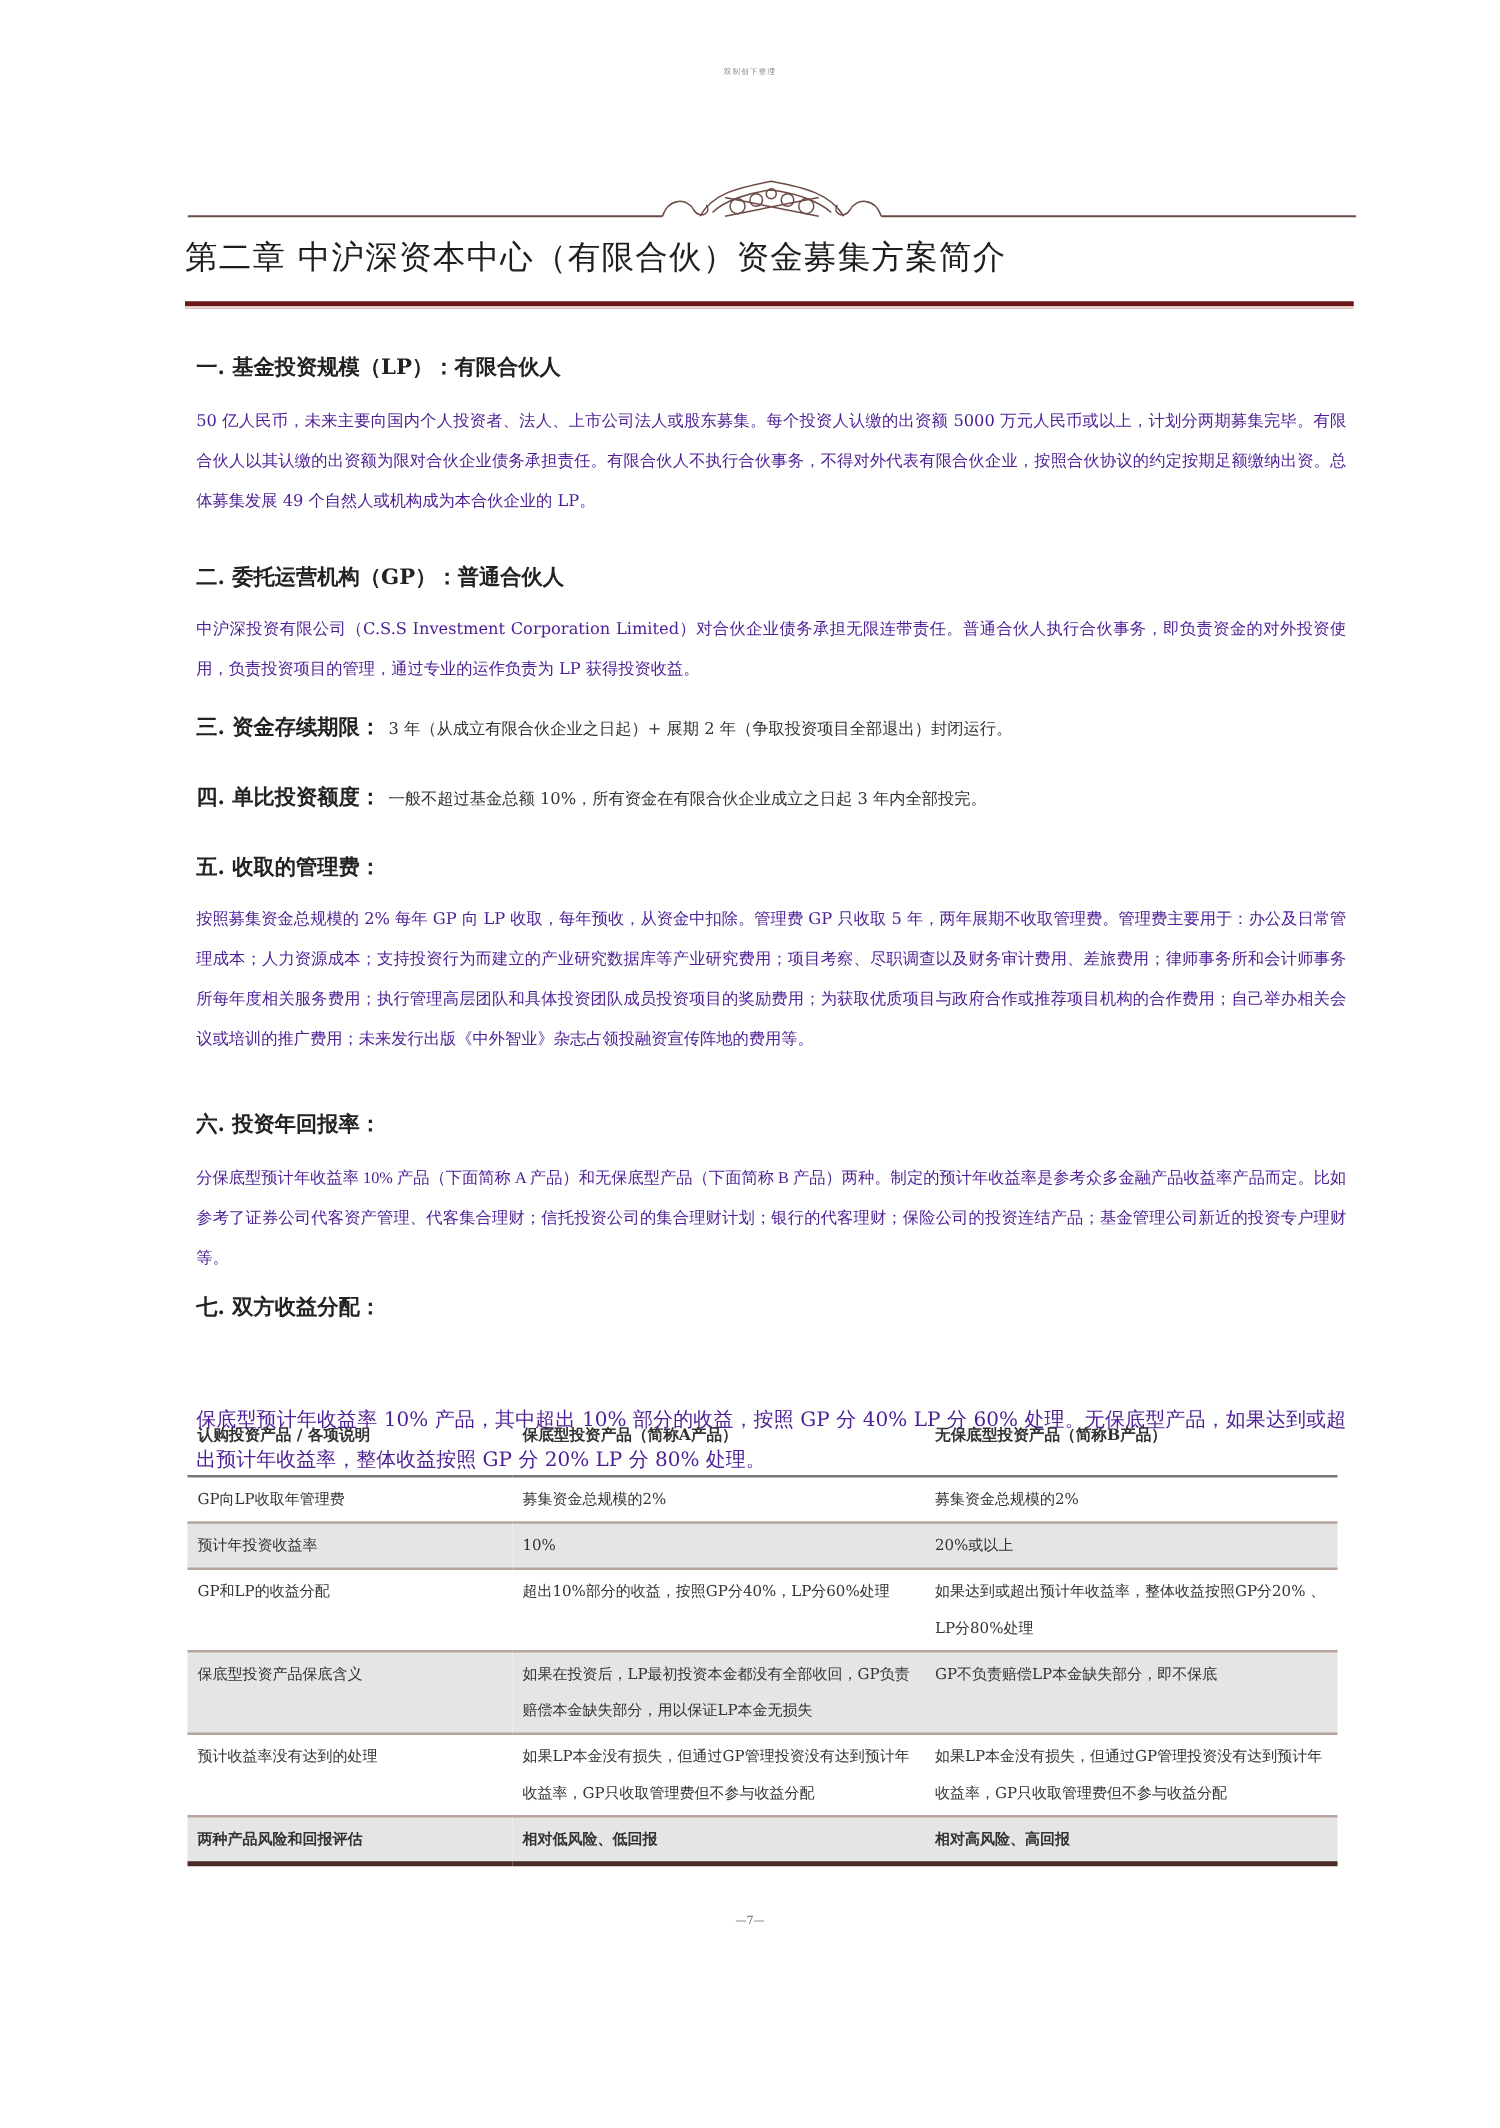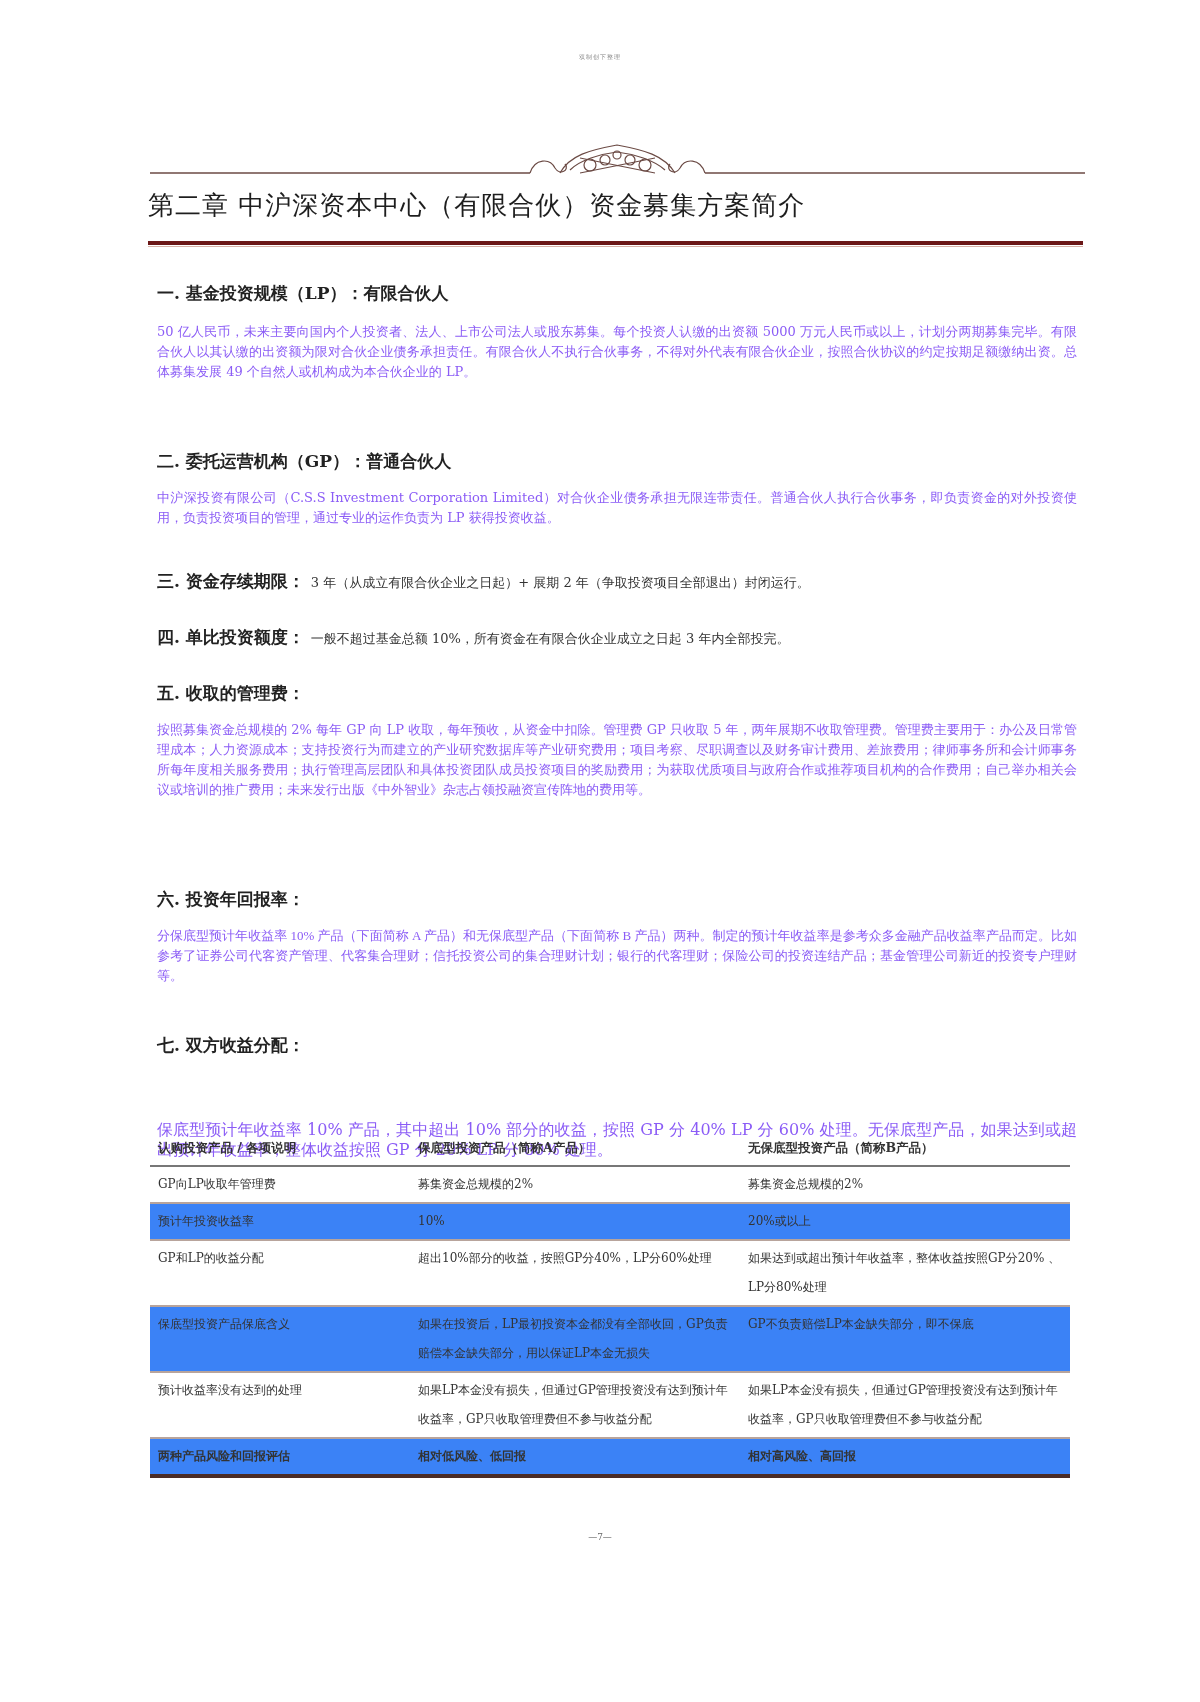--- a/index.html
+++ b/index.html
@@ -4,39 +4,39 @@
 <style>
   html, body { margin:0; padding:0; background:#ffffff; }
   body { width:1200px; height:1702px; position:relative; font-family:"DejaVu Serif", "Liberation Serif", serif; color:#2a2a2a; overflow:hidden; }
   .header-note { position:absolute; top:53px; left:0; width:1200px; text-align:center; font-size:6px; color:#888; letter-spacing:1px; }
   .ornament { position:absolute; top:140px; left:150px; width:935px; height:40px; }
   .chapter-title { position:absolute; top:188px; left:148px; width:940px; font-size:26px; font-weight:normal; color:#1e1e1e; letter-spacing:1px; white-space:nowrap; }
   .title-rule { position:absolute; top:241px; left:148px; width:935px; height:4px; background:#6b1717; }
   .title-rule2 { position:absolute; top:246px; left:148px; width:935px; height:1px; background:#d7b2a8; }
   .content { position:absolute; top:282px; left:157px; width:920px; }
   .sec-h { font-size:17px; font-weight:bold; color:#222; margin:0; }
-  .para { font-size:13px; line-height:20px; color:#8b5cf6; margin:6px 0 0 0; text-align:justify; }
+  .para { font-size:13px; line-height:32px; color:#4c1d95; margin:6px 0 0 0; text-align:justify; }
   .inline-sec { display:flex; align-items:baseline; font-size:13px; color:#333; }
   .inline-sec .sec-h { margin-right:6px; }
   #s1 { position:absolute; top:0; }
   #s1p { position:absolute; top:34px; width:920px; }
   #s2 { position:absolute; top:168px; }
   #s2p { position:absolute; top:200px; width:920px; }
   #s3 { position:absolute; top:288px; }
   #s4 { position:absolute; top:344px; }
   #s5 { position:absolute; top:400px; }
   #s5p { position:absolute; top:432px; width:920px; }
   #s6 { position:absolute; top:606px; }
   #s6p { position:absolute; top:638px; width:920px;font-family:Liberation Serif, serif; }
   #s7 { position:absolute; top:752px; }
   #s7p { position:absolute; top:832px; width:920px; font-size:16px; }
   .tbl { position:absolute; top:1130px; left:150px; width:920px; border-collapse:collapse; font-size:12px; color:#333; }
-  .tbl th { text-align:left; font-weight:bold; padding:10px 6px 8px 8px; border-bottom:2px solid #777; font-size:12.5px; }
+  .tbl th { text-align:left; font-weight:bold; padding:10px 6px 23px 8px; border-bottom:2px solid #777; font-size:12.5px; }
   .tbl td { vertical-align:top; padding:3px 6px 3px 8px; line-height:29px; }
-  .tbl tr.shade td { background:#3b82f6; }
+  .tbl tr.shade td { background:#e5e5e5; }
   .tbl tr.sep td { border-top:2px solid #b8a49c; }
   .tbl tr.last td { border-bottom:4px solid #4a2b26;font-weight:bold; }
   .tbl col.c1 { width:260px; } .tbl col.c2 { width:330px; } .tbl col.c3 { width:330px; }
   .page-num { position:absolute; top:1532px; left:0; width:1200px; text-align:center; font-size:9px; color:#666; }
 </style>
 </head>
 <body>
 
 <div class="header-note">双制创下整理</div>
 

